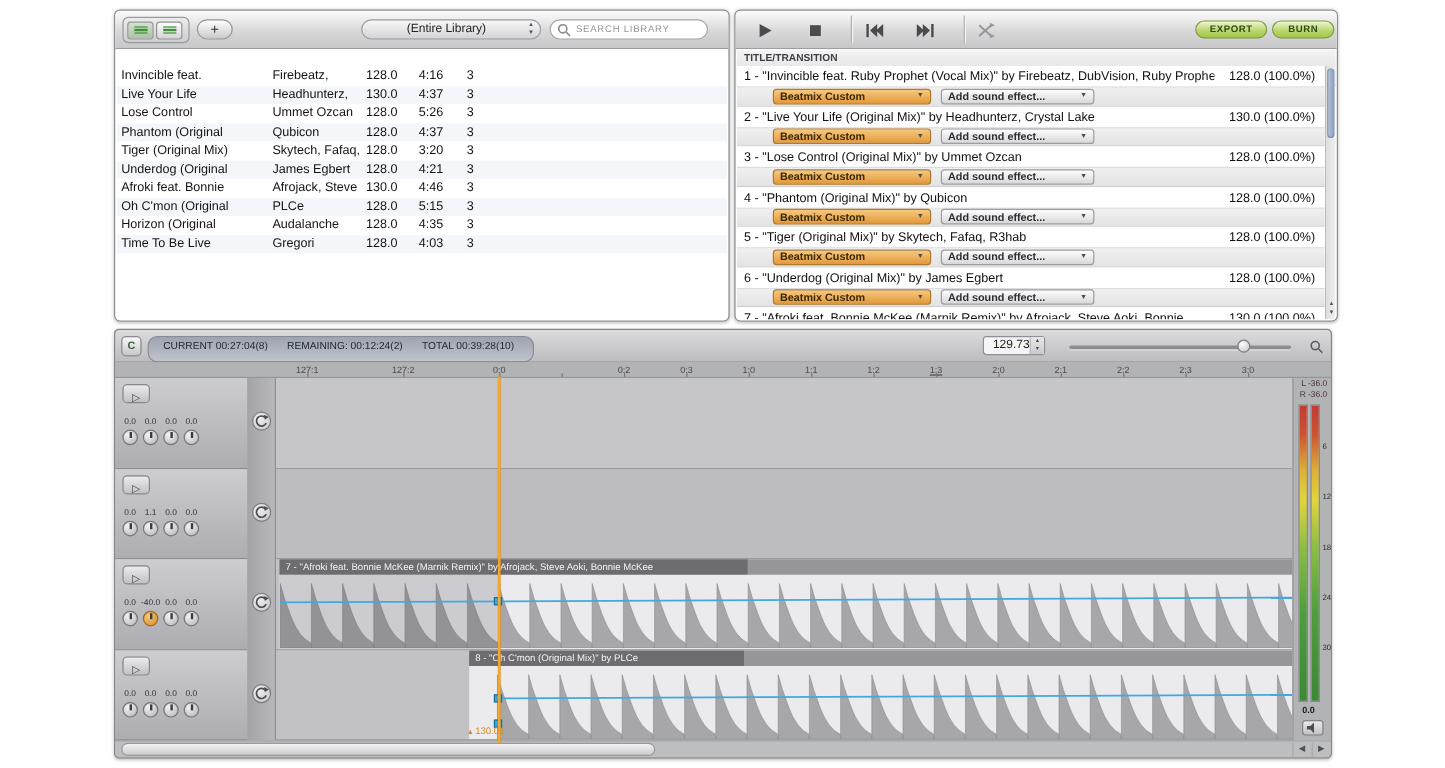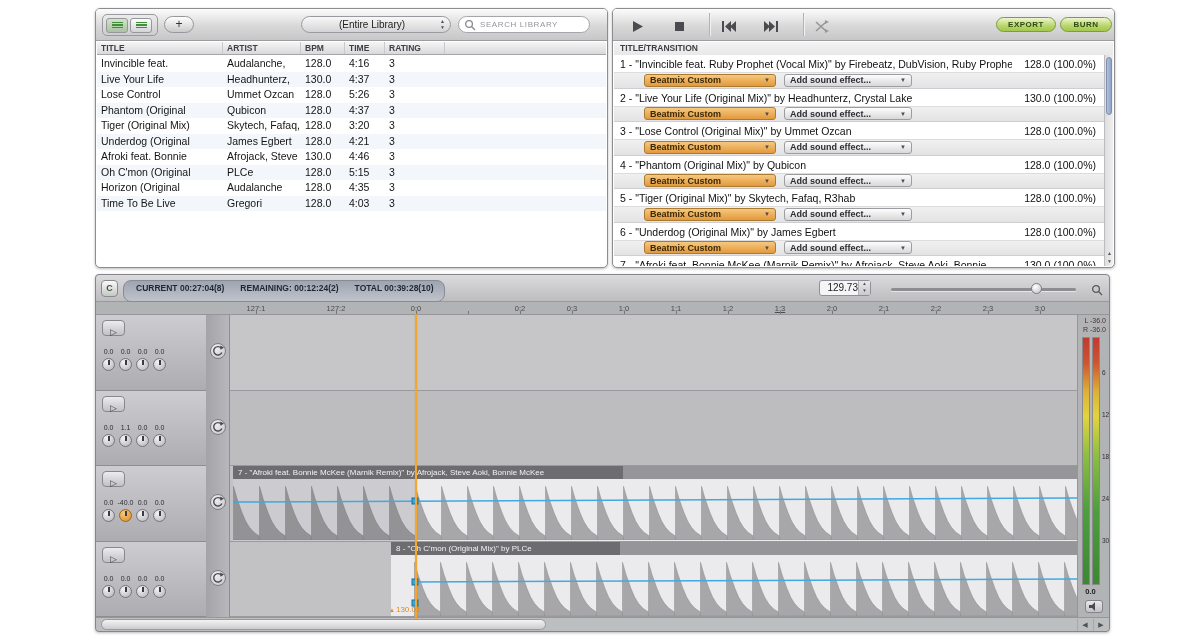--- a/index.html
+++ b/index.html
@@ -48,21 +48,21 @@
 .dd.grey{width:128px;margin-left:8px;background:linear-gradient(#fdfdfd,#d8d8da);border:1px solid #9d9da1;color:#2e2e32}
 #qscroll{position:absolute;right:1px;top:46px;bottom:1px;width:9px;background:linear-gradient(to right,#dedede,#efefef);border-left:1px solid #bcbcc0;border-radius:0 0 4px 0}
 #qthumb{position:absolute;left:1px;top:2px;width:6px;height:58px;border-radius:4px;background:linear-gradient(to right,#b2c0d8,#8ea4c6);border:1px solid #7d90ac}
 .qarr{position:absolute;left:0;width:9px;font-size:5px;color:#55555a;text-align:center}
 .qarr.up{bottom:10px}.qarr.dn{bottom:2px}
 
 
 #mixer{left:95px;top:274px;width:1015px;height:358px;background:#babbbd;border:1px solid #86868a;border-radius:4px;box-shadow:0 1px 3px rgba(0,0,0,.28);position:absolute}
 #mtb{position:absolute;left:0;right:0;top:0;height:27px;background:linear-gradient(#dbdbdd,#bdbdbf);border-bottom:1px solid #9a9a9e;border-radius:4px 4px 0 0}
 #cbtn{position:absolute;left:5px;top:5px;width:17px;height:17px;border-radius:4px;background:linear-gradient(#fafafa,#c6c6c8);border:1px solid #8a8a8e;font-size:9px;font-weight:bold;color:#3a5a3a;text-align:center;line-height:15px}
-#statuspill{position:absolute;left:27px;top:5px;width:322px;height:22px;border-radius:8px;background:linear-gradient(#9ea4b0,#bfc3cb);border:1px solid #858b97;font-size:8.5px;font-weight:bold;color:#1e2634;line-height:15px;padding-left:12px;white-space:nowrap;overflow:hidden}
+#statuspill{position:absolute;left:27px;top:5px;width:322px;height:22px;border-radius:8px;background:linear-gradient(#9ea4b0,#bfc3cb);border:1px solid #858b97;font-size:8.5px;font-weight:normal;color:#1e2634;line-height:15px;padding-left:12px;white-space:nowrap;overflow:hidden}
 #statuspill span{margin-right:16px}
 #bpmbox{position:absolute;left:723px;top:5px;width:52px;height:16px;background:#f5f5f7;border:1px solid #8f8f99;border-radius:3px}
 #bpmval{position:absolute;left:0;top:0;width:38px;font-size:10px;color:#222;text-align:right;line-height:14px}
 #bpmstep{position:absolute;right:0;top:0;bottom:0;width:12px;border-left:1px solid #b2b2ba;background:linear-gradient(#e8e8ea,#cacace);font-size:4.5px;line-height:6.5px;color:#4c4c50;text-align:center}
 #zoomslider{position:absolute;left:795px;top:8px;width:185px;height:13px}
 #ztrack{position:absolute;left:0;right:0;top:5px;height:3px;background:#8d8d91;border-radius:2px;box-shadow:0 1px 0 #e6e6e8}
 #zthumb{position:absolute;left:140px;top:0;width:11px;height:11px;border-radius:50%;background:radial-gradient(circle at 35% 30%,#fff,#c0c0c4);border:1px solid #7e7e82}
 #zoomicon{position:absolute;right:6px;top:7px}
 #ruler{position:absolute;left:0;right:0;top:27px;height:13px;background:#b2b3b5;border-bottom:1px solid #96969a}
 .tick{position:absolute;top:2px;transform:translateX(-50%);font-size:7.5px;color:#4a4a50}
@@ -138,32 +138,24 @@
         <span class="srcarr"><span>▲</span><br><span>▼</span></span>
       </div>
       <div class="searchbox">
         <svg width="12" height="12">
             <circle cx="5" cy="5" r="3.4" fill="none" stroke="#8a8a8e" stroke-width="1.3"></circle>
             <line x1="7.8" y1="7.8" x2="11" y2="11" stroke="#8a8a8e" stroke-width="1.3"></line>
           </svg>
         <span class="ph">SEARCH LIBRARY</span>
       </div>
     </div>
-    <div class="colhead" id="lib-cols">
-        <div class="lhc w0">TITLE</div>
-        <div class="lhc w1">ARTIST</div>
-        <div class="lhc w2">BPM</div>
-        <div class="lhc w3">TIME</div>
-        <div class="lhc w4">RATING</div>
-        <div class="lhc wfill"></div>
-      </div>
     <div id="library-rows">
         <div class="lib-row">
           <div class="lc w0">Invincible feat.</div>
-          <div class="lc w1">Audalanche,</div>
+          <div class="lc w1">Firebeatz,</div>
           <div class="lc w2">128.0</div>
           <div class="lc w3">4:16</div>
           <div class="lc w4">3</div>
         </div>
         <div class="lib-row alt">
           <div class="lc w0">Live Your Life</div>
           <div class="lc w1">Headhunterz,</div>
           <div class="lc w2">130.0</div>
           <div class="lc w3">4:37</div>
           <div class="lc w4">3</div>

